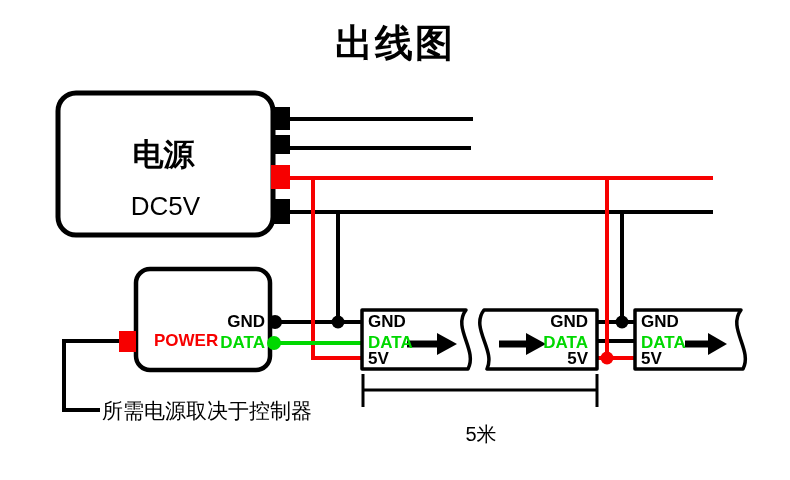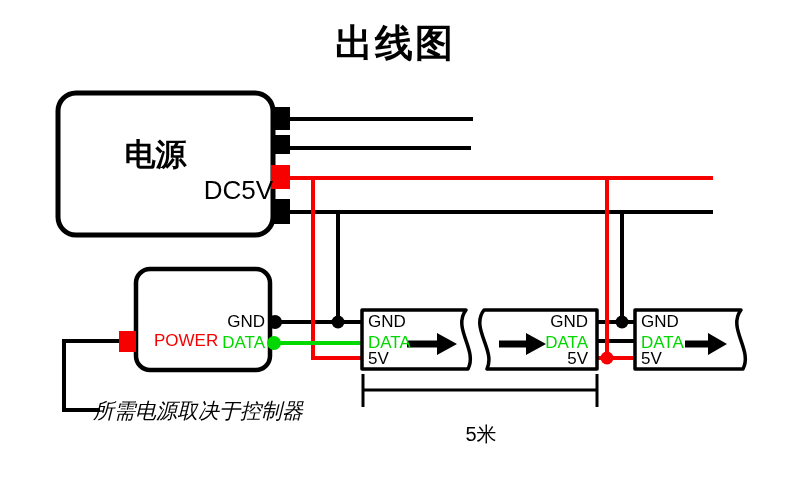--- a/index.html
+++ b/index.html
@@ -6,37 +6,37 @@
   #stage{
     position:relative;
     width:790px;height:480px;
     background:var(--c-bg,#fff);
     font-family:"Liberation Sans","DejaVu Sans",sans-serif;
     overflow:hidden;
   }
   #wires{position:absolute;left:0;top:0;}
   .lbl{position:absolute;color:var(--c-black,#000);line-height:1;white-space:nowrap;}
   .title{left:0;top:24px;width:790px;text-align:center;font-size:38px;font-weight:bold;letter-spacing:2px;}
-  .ps-name{left:48px;top:139px;width:215px;text-align:center;font-size:31px;font-weight:bold;}
-  .ps-volt{left:58px;top:177px;width:215px;text-align:right;font-size:26px;}
+  .ps-name{left:56px;top:139px;width:215px;text-align:center;font-size:31px;font-weight:bold;}
+  .ps-volt{left:58px;top:193px;width:215px;text-align:center;font-size:26px;}
   .ac-label{left:477px;top:118px;font-size:27px;font-weight:bold;}
   .ctrl-name{left:136px;top:283px;width:134px;text-align:center;font-size:23px;}
-  .pin{font-size:17px;font-weight:normal;}
+  .pin{font-size:17px;font-weight:bold;}
   .ctrl-gnd{left:190px;top:313px;width:75px;text-align:right;}
   .ctrl-data{left:190px;top:334px;width:75px;text-align:right;}
   .ctrl-power{left:154px;top:332px;}
   .red-text{color:var(--c-red,#f00);}
   .green-text{color:var(--c-green,#0d0);}
   .s1g{left:368px;top:313px;} .s1d{left:368px;top:334px;} .s1v{left:368px;top:350px;}
   .s2g{left:508px;top:313px;width:80px;text-align:right;}
   .s2d{left:508px;top:334px;width:80px;text-align:right;}
   .s2v{left:508px;top:350px;width:80px;text-align:right;}
   .s3g{left:641px;top:313px;} .s3d{left:641px;top:334px;} .s3v{left:641px;top:350px;}
   .dim-label{left:431px;top:424px;width:100px;text-align:center;font-size:20px;}
-  .note{left:93px;top:400px;font-size:21px;font-style:italic;}
+  .note{left:102px;top:400px;font-size:21px;}
 
   .wire-b{stroke:var(--c-black,#000);stroke-width:4;fill:none;}
   .wire-r{stroke:var(--c-red,#f00);stroke-width:4;fill:none;}
   .wire-g{stroke:var(--c-green,#0d0);stroke-width:4;fill:none;}
   .box{fill:#fff;stroke:var(--c-black,#000);stroke-width:5;}
   .box2{fill:#fff;stroke:var(--c-black,#000);stroke-width:4.5;}
   .strip{fill:#fff;stroke:var(--c-black,#000);stroke-width:3.5;stroke-linejoin:round;}
   .term-b{fill:var(--c-black,#000);}
   .term-r{fill:var(--c-red,#f00);}
   .dot-b{fill:var(--c-black,#000);}

